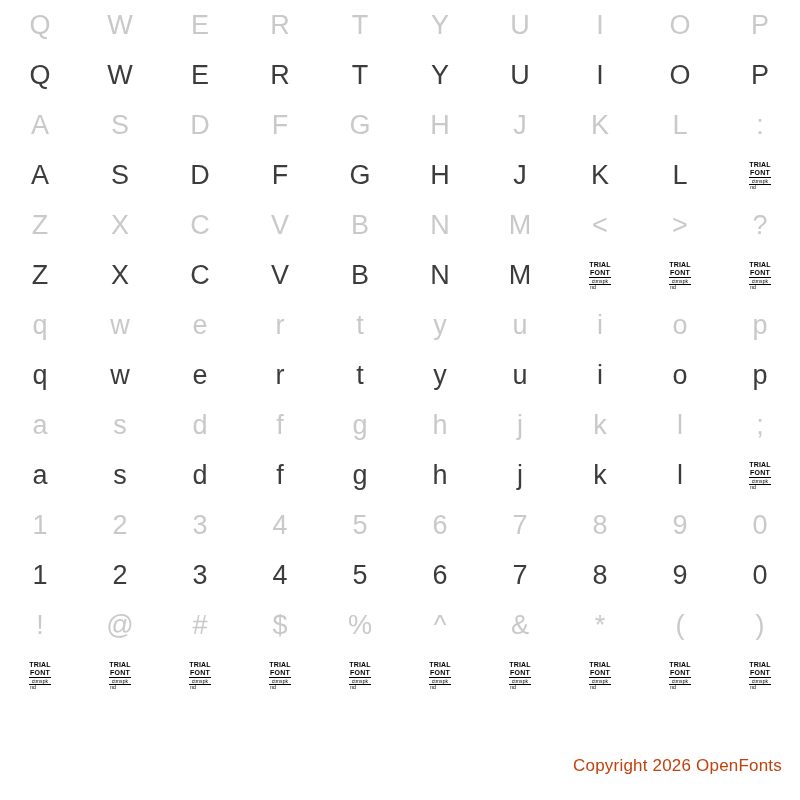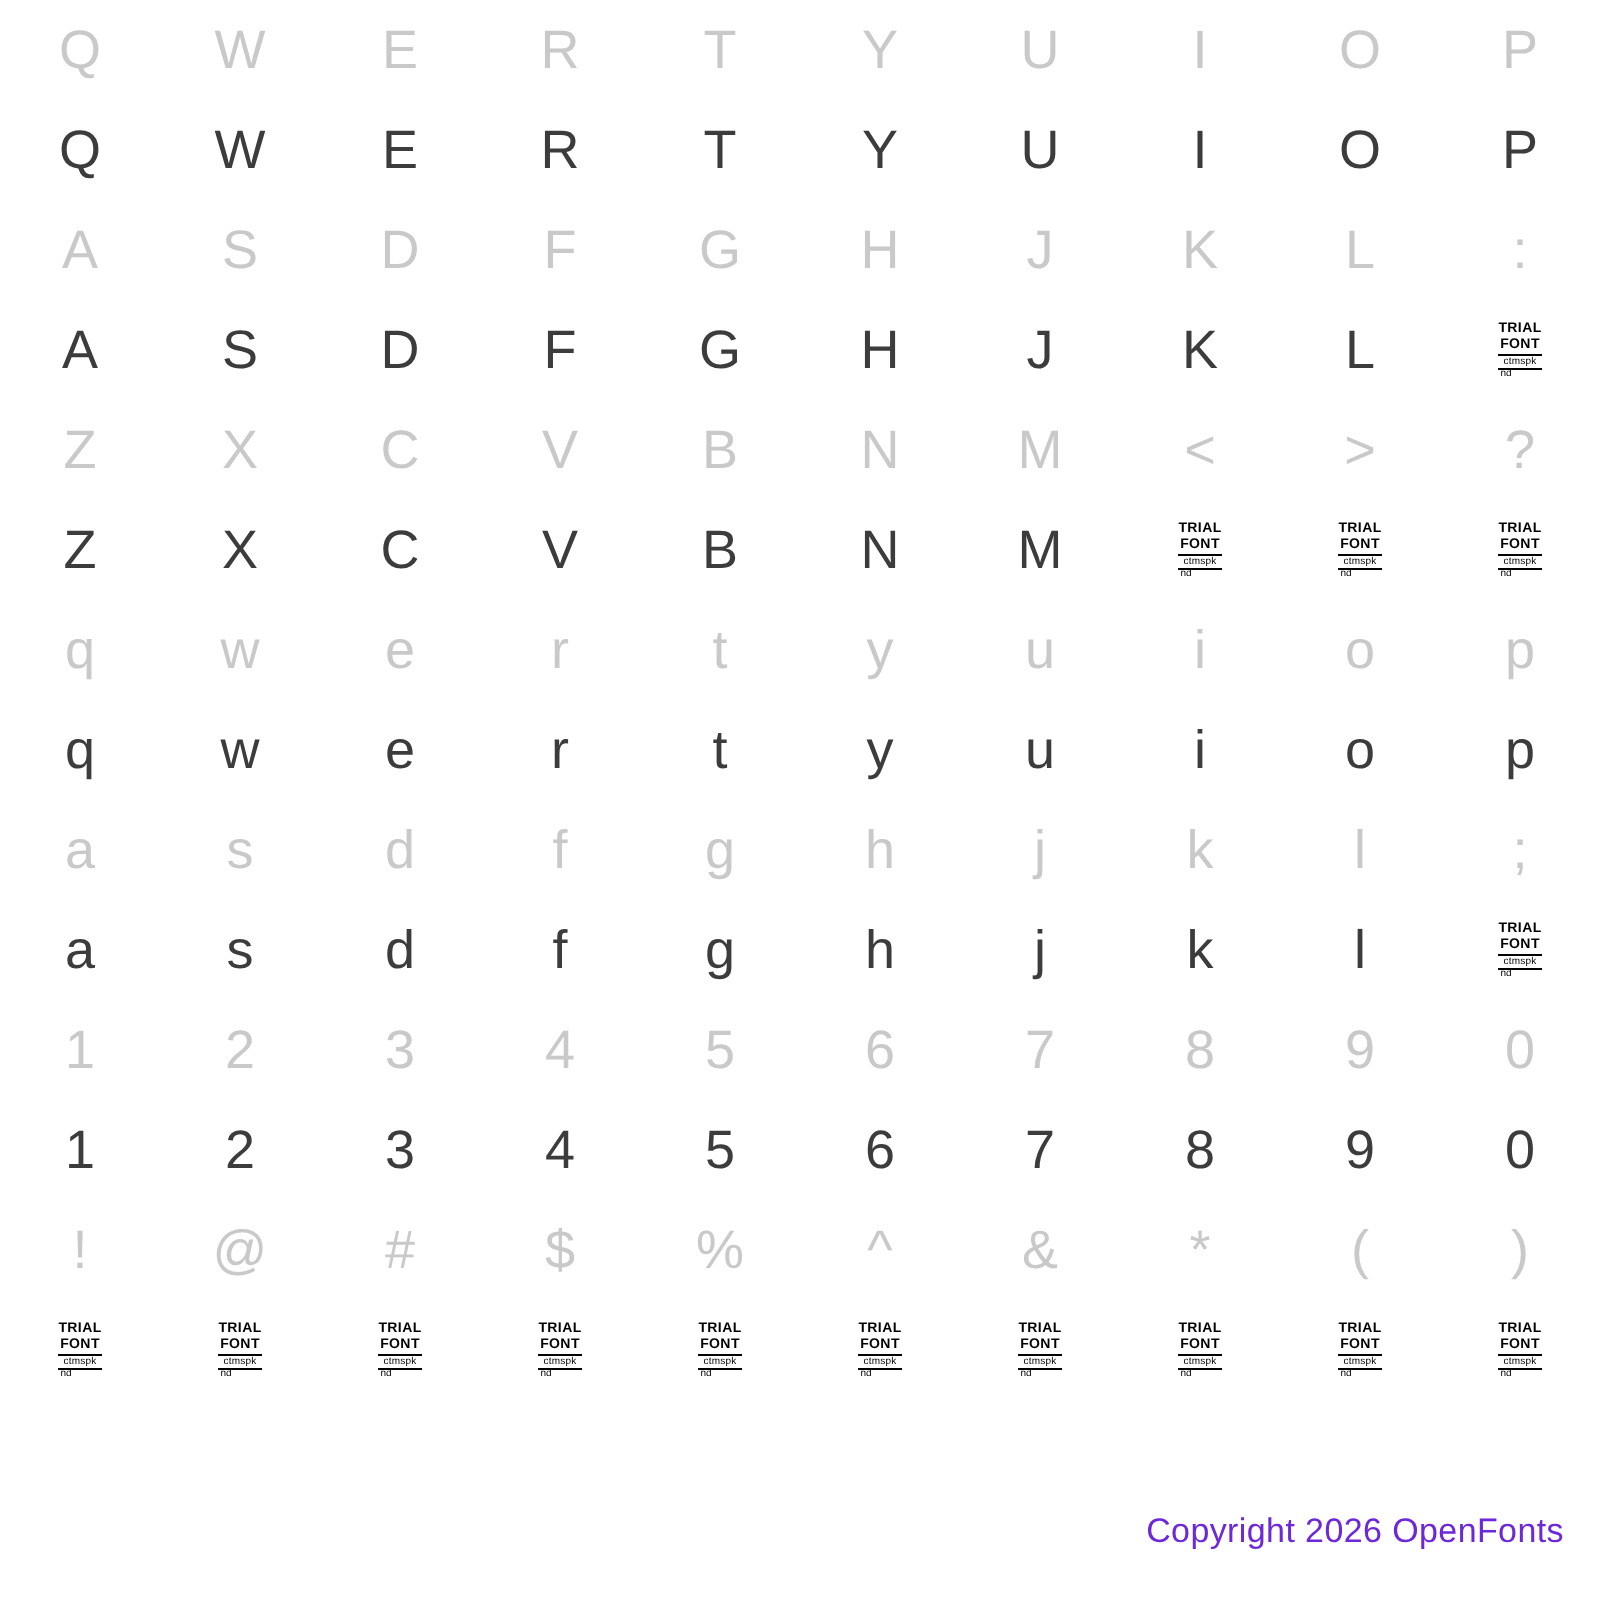--- a/index.html
+++ b/index.html
@@ -78,21 +78,21 @@
     font-size: 5px;
     font-weight: normal;
     text-align: left;
     padding-left: 1px;
   }
   #footer {
     position: absolute;
     right: 18px;
     bottom: 24px;
     font-size: 17px;
-    color: #6d28d9;
+    color: #c2410c;
     letter-spacing: 0.2px;
   }
 </style>
 </head>
 <body>
 
 <div id="sheet">
   <div class="grid" id="glyph-grid">
       <div class="cell light">Q</div>
       <div class="cell light">W</div>

